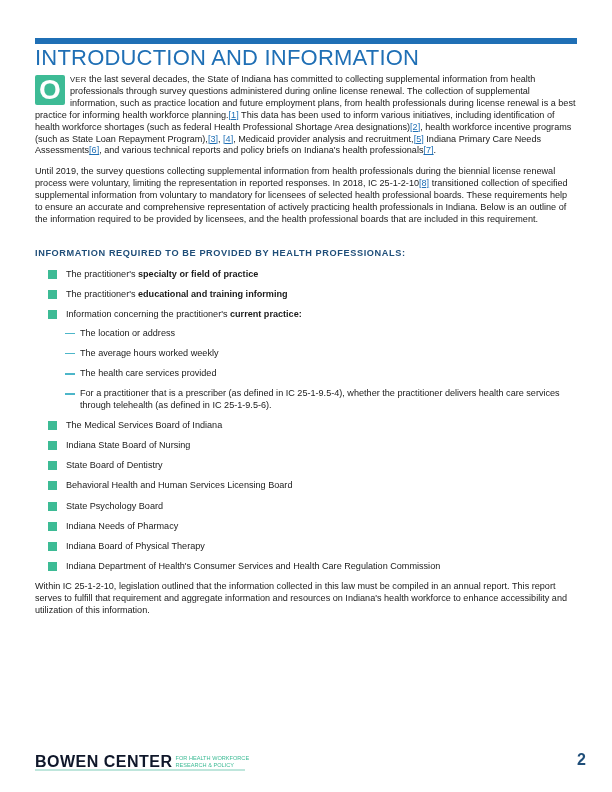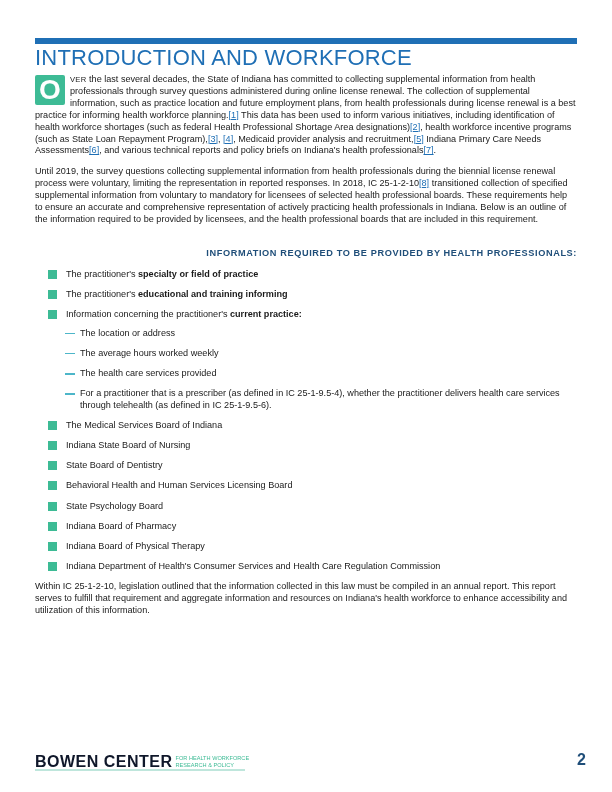--- a/index.html
+++ b/index.html
@@ -9,41 +9,41 @@
   .title { position: absolute; left: 35px; top: 45px; font-size: 22px; line-height: 26px;
            color: #1f6fb5; letter-spacing: 0.2px; white-space: nowrap; }
   .title .b { font-weight: normal; }
   .title .l { font-weight: normal; }
   .content { position: absolute; left: 35px; top: 74px; width: 542px; font-size: 9.1px; line-height: 11.9px; }
   .dropcap { float: left; width: 30px; height: 30px; background: #3dbb95; color: #fff; border-radius: 2px;
              font-weight: bold; font-size: 28px; line-height: 30px; text-align: center; margin: 1px 5px 0 0; }
   .smallcaps { font-size: 7.6px; letter-spacing: 0.3px; }
   .p { margin: 0 0 9px 0; }
   .ref { color: #1f6fb5; text-decoration: underline; }
-  .h2 { color: #1f4e79; font-weight: bold; font-size: 9.2px; letter-spacing: 0.6px; margin: 22px 0 9px 0; text-align: right; }
+  .h2 { color: #1f4e79; font-weight: bold; font-size: 9.2px; letter-spacing: 0.6px; margin: 22px 0 9px 0; }
   .h2 .big { font-size: 11.5px; letter-spacing: 0.2px; }
   ul.sq { list-style: none; margin: 0; padding: 0 0 0 13px; }
   ul.sq li { position: relative; padding-left: 18px; margin-bottom: 8.2px; }
   ul.sq li .sqb { position: absolute; left: 0; top: 1px; width: 9px; height: 9px; background: #3dbb95; }
   ul.dash { list-style: none; margin: 0 0 0 0; padding: 0 0 0 30px; }
   ul.dash li { position: relative; padding-left: 15px; margin-bottom: 8.2px; }
   ul.dash li .dsh { position: absolute; left: 0; top: 5px; width: 10px; height: 1.5px; background: #4db6c9; }
   .footer-brand { position: absolute; left: 35px; top: 752px; }
   .brand-main { font-weight: bold; font-size: 16px; color: #0f172a; letter-spacing: 0.5px; display: inline-block; vertical-align: middle; }
   .brand-sub { display: inline-block; vertical-align: middle; font-size: 5.6px; line-height: 6.5px; color: #3dbb95; margin-left: 3px; }
   .brand-line { position: absolute; left: 35px; top: 769px; width: 210px; height: 1.5px; background: #bfe6dc; }
   .page-num { position: absolute; left: 577px; top: 751px; font-weight: bold; font-size: 16px; color: #1f4e79; }
 </style>
 </head>
 <body>
 
 <div class="topbar"></div>
 
 <h1 class="title" style="margin:0;">
-  <span class="b">INTRODUCTION</span><span class="l"> AND </span><span class="b">WORKFORCE</span>
+  <span class="b">INTRODUCTION</span><span class="l"> AND </span><span class="b">INFORMATION</span>
 </h1>
 
 <div class="content">
   <p class="p">
     <span class="dropcap">O</span><span class="smallcaps">VER</span><span> the last several decades, the State of Indiana has committed to collecting supplemental information from health professionals through survey questions administered during online license renewal. The collection of supplemental information, such as practice location and future employment plans, from health professionals during license renewal is a best practice for informing health workforce planning.</span><a class="ref">[1]</a><span> This data has been used to inform various initiatives, including identification of health workforce shortages (such as federal Health Professional Shortage Area designations)</span><a class="ref">[2]</a><span>, health workforce incentive programs (such as State Loan Repayment Program),</span><a class="ref">[3]</a><span>, </span><a class="ref">[4]</a><span>, Medicaid provider analysis and recruitment,</span><a class="ref">[5]</a><span> Indiana Primary Care Needs Assessments</span><a class="ref">[6]</a><span>, and various technical reports and policy briefs on Indiana's health professionals</span><a class="ref">[7]</a><span>.</span>
   </p>
 
   <p class="p">
     <span>Until 2019, the survey questions collecting supplemental information from health professionals during the biennial license renewal process were voluntary, limiting the representation in reported responses. In 2018, IC 25-1-2-10</span><a class="ref">[8]</a><span> transitioned collection of specified supplemental information from voluntary to mandatory for licensees of selected health professional boards. These requirements help to ensure an accurate and comprehensive representation of actively practicing health professionals in Indiana. Below is an outline of the information required to be provided by licensees, and the health professional boards that are included in this requirement.</span>
   </p>
@@ -63,21 +63,21 @@
     <li><span class="dsh"></span><span>For a practitioner that is a prescriber (as defined in IC 25-1-9.5-4), whether the practitioner delivers health care services through telehealth (as defined in IC 25-1-9.5-6).</span></li>
   </ul>
 
 
   <ul class="sq">
     <li><span class="sqb"></span><span>The Medical Services Board of Indiana</span></li>
     <li><span class="sqb"></span><span>Indiana State Board of Nursing</span></li>
     <li><span class="sqb"></span><span>State Board of Dentistry</span></li>
     <li><span class="sqb"></span><span>Behavioral Health and Human Services Licensing Board</span></li>
     <li><span class="sqb"></span><span>State Psychology Board</span></li>
-    <li><span class="sqb"></span><span>Indiana Board of Pharmacy</span></li>
+    <li><span class="sqb"></span><span>Indiana Needs of Pharmacy</span></li>
     <li><span class="sqb"></span><span>Indiana Board of Physical Therapy</span></li>
     <li><span class="sqb"></span><span>Indiana Department of Health's Consumer Services and Health Care Regulation Commission</span></li>
   </ul>
 
   <p class="p" style="margin-top:3px;">Within IC 25-1-2-10, legislation outlined that the information collected in this law must be compiled in an annual report. This report serves to fulfill that requirement and aggregate information and resources on Indiana's health workforce to enhance accessibility and utilization of this information.</p>
 </div>
 
 <div class="footer-brand">
   <span class="brand-main">BOWEN CENTER</span><span class="brand-sub"><span>FOR HEALTH WORKFORCE</span><br><span>RESEARCH &amp; POLICY</span></span>
 </div>

